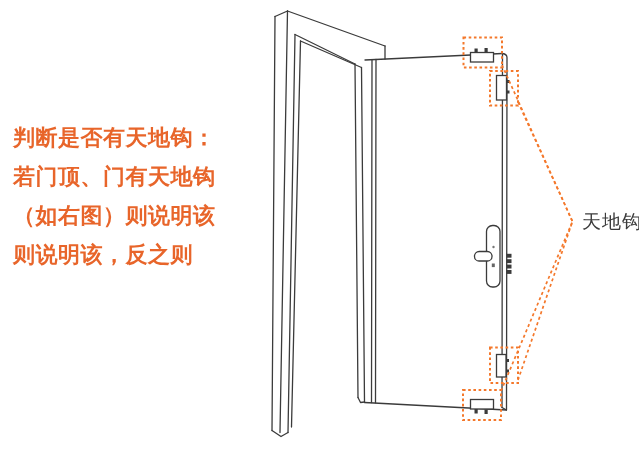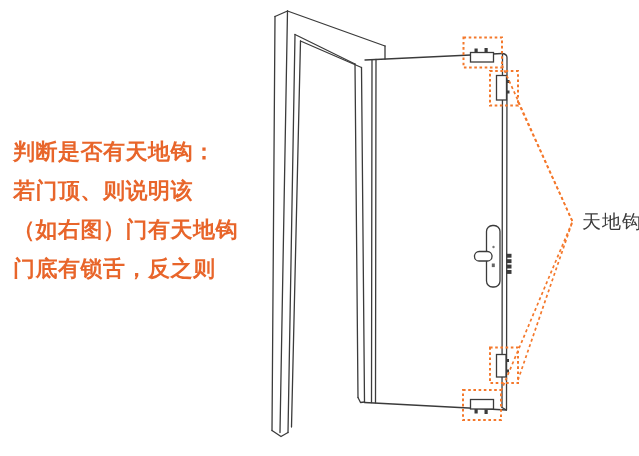--- a/index.html
+++ b/index.html
@@ -11,21 +11,21 @@
   html,body{margin:0;padding:0;background:#e9e9e9;}
   .stage{
     position:relative;
     width:639px;height:456px;
     background:var(--background);
     overflow:hidden;
     font-family:"Liberation Sans","DejaVu Sans",sans-serif;
   }
   .instruction{
     position:absolute;
-    left:13px;top:132px;
+    left:13px;top:118px;
     width:235px;
     color:var(--text-orange);
     font-size:22px;
     font-weight:700;
     line-height:39px;
     letter-spacing:0.5px;
   }
   .instruction p{margin:0;padding:0;white-space:nowrap;}
   .diagram-svg{position:absolute;left:0;top:0;}
   .tiandigou-label{
@@ -38,23 +38,23 @@
     white-space:nowrap;
   }
 </style>
 </head>
 <body>
 
 <div class="stage">
 
   <div class="instruction">
     <p>判断是否有天地钩：</p>
-    <p>若门顶、则说明该</p>
-    <p>（如右图）门有天地钩</p>
-    <p>门底有锁舌，反之则</p>
+    <p>若门顶、门有天地钩</p>
+    <p>（如右图）则说明该</p>
+    <p>则说明该，反之则</p>
   </div>
 
   <svg class="diagram-svg" width="639" height="456" viewBox="0 0 639 456">
 
     <g fill="none" stroke="#3B3B3B" stroke-width="1.3" stroke-linecap="round" stroke-linejoin="round">
 
       <path d="M275,16.5 L287.5,11"></path>
       <path d="M275,16.5 L272,430.5"></path>
       <path d="M287.5,11 L280,432.5"></path>
       <path d="M295,34.5 L288,432.5"></path>

